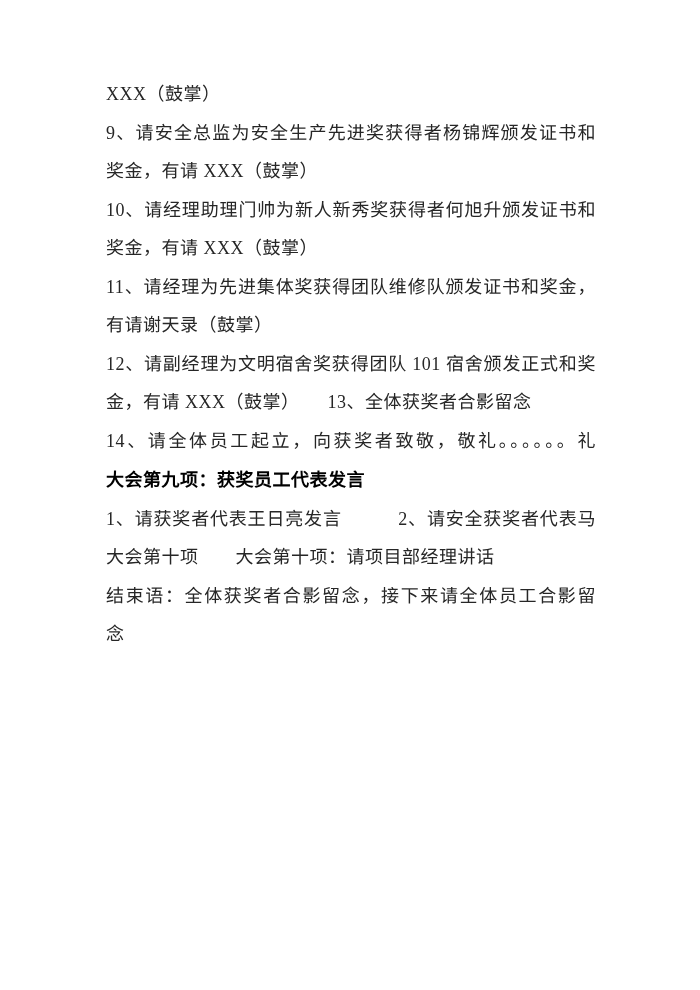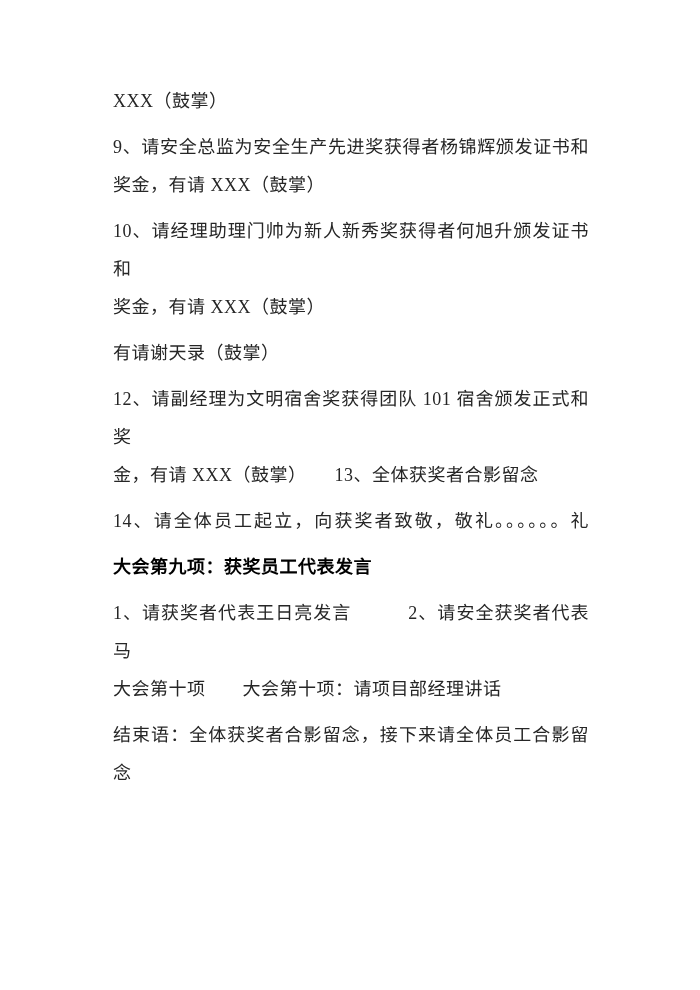--- a/index.html
+++ b/index.html
@@ -19,21 +19,21 @@
     position: absolute;
     left: 105px;
     top: 74px;
     width: 492px;
     font-size: 18px;
     line-height: 38px;
     color: #262626;
     letter-spacing: 0.5px;
   }
   .para {
-    margin: 8px;
+    margin: 1px;
     padding: 0;
   }
   .para.bold .line {
     font-weight: 700;
     color: #000000;
   }
   .line {
     min-height: 38px;
   }
   
@@ -56,20 +56,21 @@
       </div>
       <div class="para normal">
         <div class="line fill">9、请安全总监为安全生产先进奖获得者杨锦辉颁发证书和</div>
         <div class="line last">奖金，有请 XXX（鼓掌）</div>
       </div>
       <div class="para normal">
         <div class="line fill">10、请经理助理门帅为新人新秀奖获得者何旭升颁发证书和</div>
         <div class="line last">奖金，有请 XXX（鼓掌）</div>
       </div>
       <div class="para normal">
+        <div class="line fill">11、请经理为先进集体奖获得团队维修队颁发证书和奖金，</div>
         <div class="line last">有请谢天录（鼓掌）</div>
       </div>
       <div class="para normal">
         <div class="line fill">12、请副经理为文明宿舍奖获得团队 101 宿舍颁发正式和奖</div>
         <div class="line last">金，有请 XXX（鼓掌）　　13、全体获奖者合影留念</div>
       </div>
       <div class="para normal">
         <div class="line fill">14、请全体员工起立，向获奖者致敬，敬礼。。。。。。礼</div>
       </div>
       <div class="para bold">

